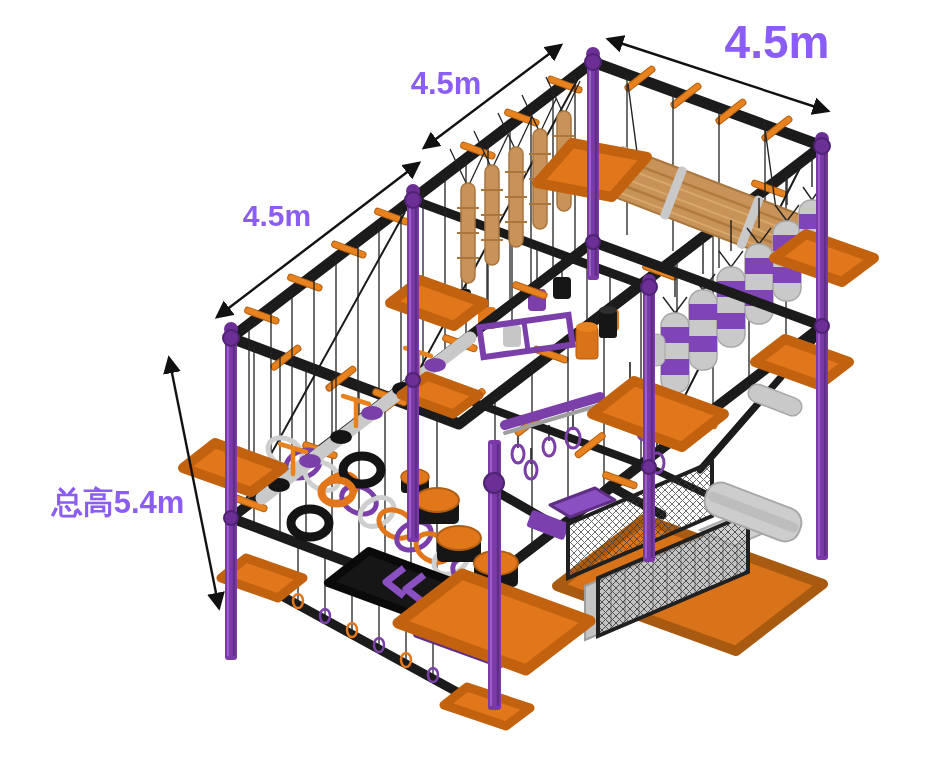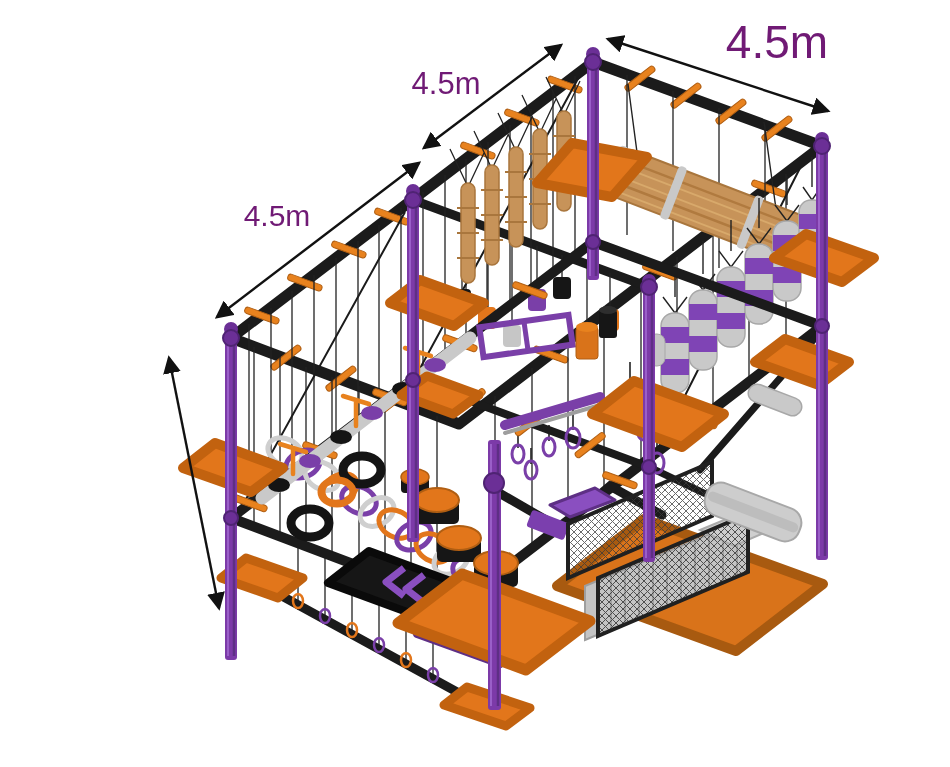--- a/index.html
+++ b/index.html
@@ -1,19 +1,19 @@
 <!DOCTYPE html>
 <html><head>
 <meta charset="utf-8">
 <style>
   html,body{margin:0;padding:0;background:#ffffff;}
   #stage{position:relative;width:950px;height:767px;background:#ffffff;overflow:hidden;
          font-family:"Liberation Sans","DejaVu Sans",sans-serif;}
   #scene{position:absolute;left:0;top:0;}
-  .dim{position:absolute;color:#701a75;font-weight:normal;text-align:center;line-height:1.05;
+  .dim{position:absolute;color:#8b5cf6;font-weight:bold;text-align:center;line-height:1.05;
        letter-spacing:0px;white-space:nowrap;}
   #dim-top-right{left:712px;top:18px;width:130px;font-size:46px;}
   #dim-upper-middle{left:402px;top:68px;width:88px;font-size:31px;}
   #dim-left{left:233px;top:200px;width:88px;font-size:30px;}
   #dim-total-height{left:44px;top:487px;width:148px;font-size:31px;}
 </style>
 </head>
 <body>
 
 <div id="stage">
@@ -336,13 +336,14 @@
     <path d="M608 39L828 111" marker-start="url(#ah)" marker-end="url(#ah)"></path>
     <path d="M561 45L424 148" marker-start="url(#ah)" marker-end="url(#ah)"></path>
     <path d="M419 163L217 317" marker-start="url(#ah)" marker-end="url(#ah)"></path>
     <path d="M169 358L219 608" marker-start="url(#ah)" marker-end="url(#ah)"></path>
   </g>
 </svg>
 
 <div class="dim" id="dim-top-right">4.5m</div>
 <div class="dim" id="dim-upper-middle">4.5m</div>
 <div class="dim" id="dim-left">4.5m</div>
+<div class="dim" id="dim-total-height">总高5.4m</div>
 </div>
 
 </body></html>

